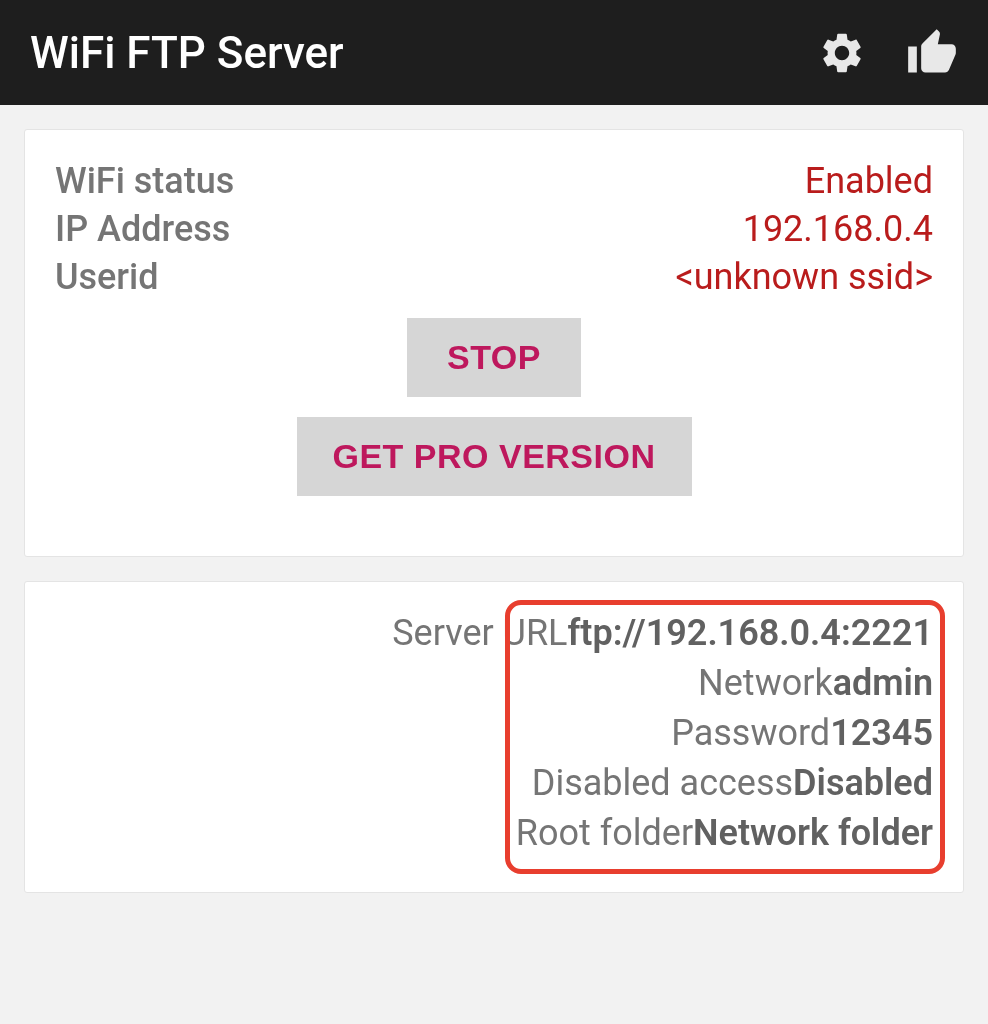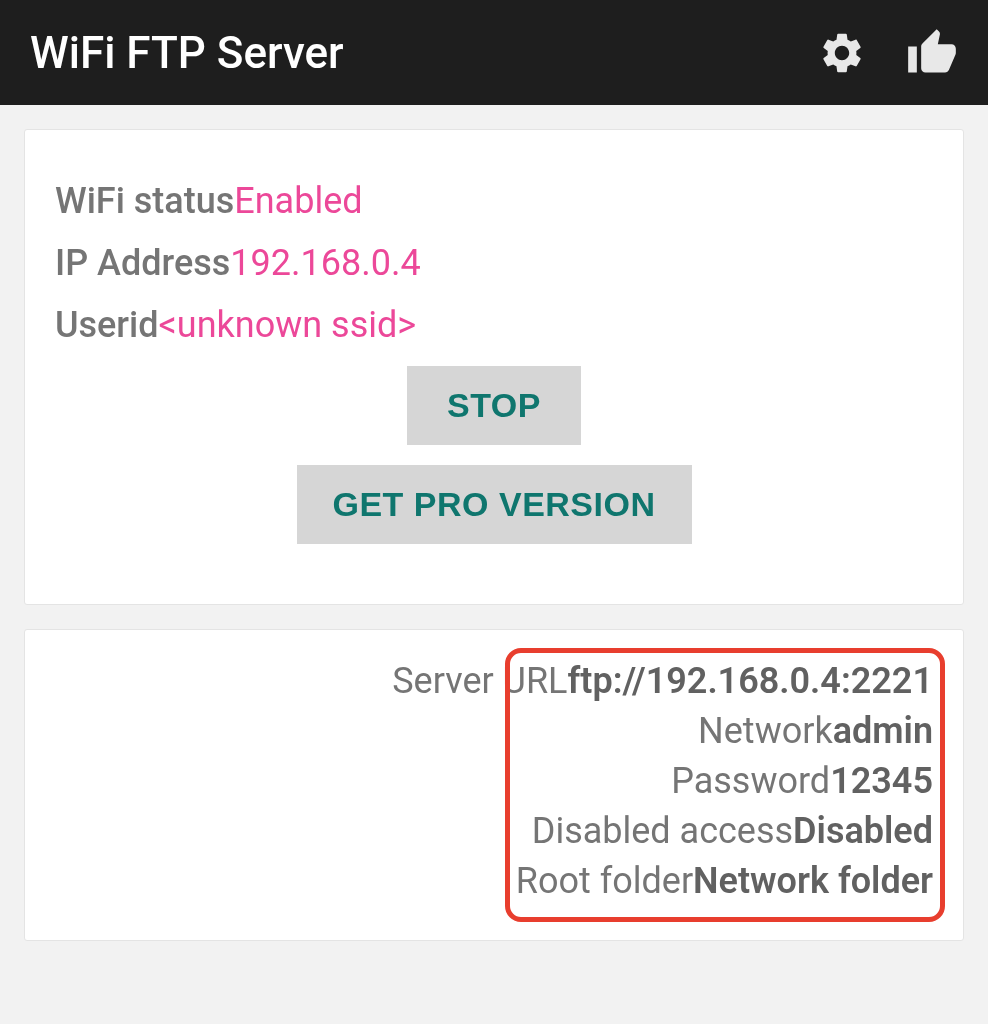--- a/index.html
+++ b/index.html
@@ -54,47 +54,47 @@
     }
     .card {
       background: #ffffff;
       border: 1px solid #e4e4e4;
       border-radius: 3px;
       padding: 30px 30px 40px 30px;
       margin-bottom: 24px;
     }
     .info-row {
       display: flex;
+      justify-content: space-between;
       align-items: baseline;
       margin-bottom: 6px;
-      margin-top: 20px;
     }
     .info-label {
       color: #757575;
       font-size: 36px;
       font-weight: 500;
     }
     .info-value {
-      color: #ec4899;
+      color: #b91c1c;
       font-size: 36px;
       font-weight: 400;
     }
     .button-container {
       display: flex;
       flex-direction: column;
       align-items: center;
       margin-top: 20px;
     }
     .action-button {
       background: #d6d6d6;
       border: none;
       padding: 20px 40px;
       font-size: 34px;
       font-weight: 600;
-      color: #0f766e;
+      color: #be185d;
       cursor: pointer;
       margin-bottom: 20px;
       letter-spacing: 0.5px;
     }
     .action-button.pro {
       padding: 20px 36px;
     }
     .card2 {
       background: #ffffff;
       border: 1px solid #e4e4e4;

